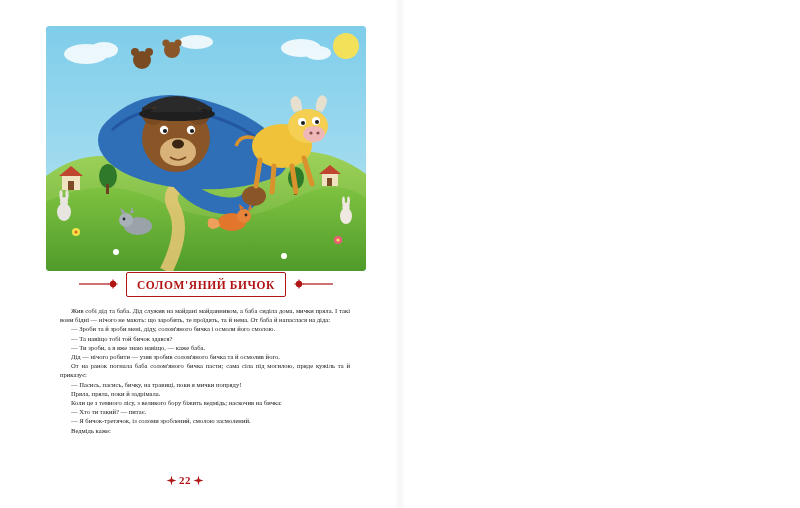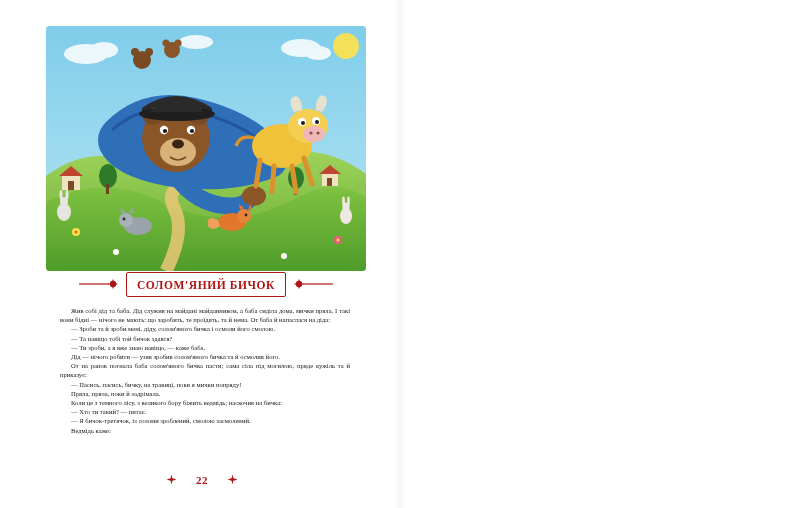--- a/index.html
+++ b/index.html
@@ -83,22 +83,22 @@
     position: absolute;
     left: 400px; top: 0;
     width: 400px; height: 508px;
   }
 
   
   .folio {
     position: absolute;
     bottom: 22px;
     display: flex;
-    align-items: flex-start;
-    gap: 19px;
+    align-items: flex-end;
+    gap: 2px;
     font-family: "Liberation Serif", serif;
   }
   .folio.left { left: 166px; }
   .folio .num {
     font-size: 11px;
     font-weight: bold;
     color: #b01414;
     letter-spacing: 0.5px;
   }
   .star { width: 11px; height: 11px; display:block; }

